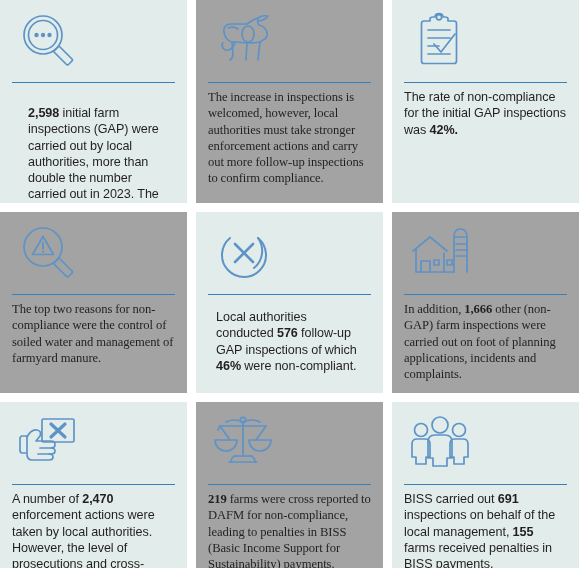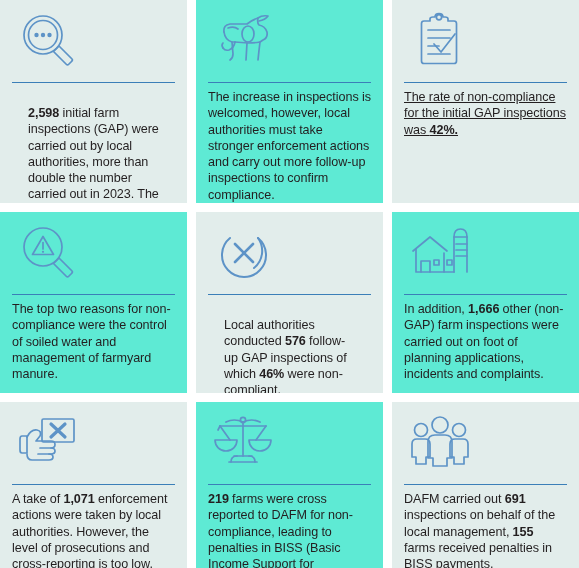--- a/index.html
+++ b/index.html
@@ -24,21 +24,21 @@
     box-sizing: border-box;
   }
   .card {
     box-sizing: border-box;
     padding: 10px 12px 8px 12px;
     display: flex;
     flex-direction: column;
     overflow: hidden;
   }
   .card.mint { background: #e2edeb; }
-  .card.blue { background: #5eead4; }
+  .card.blue { background: #a3a3a3; font-family: Liberation Serif, serif; }
 
   .icon-wrap {
     height: 64px;
     display: flex;
     align-items: flex-start;
     justify-content: flex-start;
     padding-left: 6px;
     padding-top: 2px;
     flex: 0 0 auto;
   }
@@ -106,21 +106,21 @@
           <path d="M14 9 L20 9 L20 7 Q20 5 23 5 L25 5 Q25 1.5 29 1.5 Q33 1.5 33 5 L35 5 Q38 5 38 7 L38 9 L44 9 Q46.5 9 46.5 11.5 L46.5 49 Q46.5 51.5 44 51.5 L14 51.5 Q11.5 51.5 11.5 49 L11.5 11.5 Q11.5 9 14 9 Z"></path>
           <circle cx="29" cy="5.2" r="2.6"></circle>
           <path d="M18 18 L40 18"></path>
           <path d="M18 26 L40 26"></path>
           <path d="M18 34 L29 34"></path>
           <path d="M18 42 L40 42"></path>
           <path d="M24 32 L31 40 L45 22"></path>
         </svg>
       </div>
       <div class="divider"></div>
-      <p class="card-text" style="margin: 0px; text-decoration: underline;"><span>The rate of non-compliance for the initial GAP inspections was </span><b>42%.</b></p>
+      <p class="card-text" style="margin: 0px;"><span>The rate of non-compliance for the initial GAP inspections was </span><b>42%.</b></p>
     </div>
     <div class="card blue">
       <div class="icon-wrap">
         <svg width="60" height="60" viewBox="0 0 60 60" fill="none" stroke="#5d93c7" stroke-width="1.7" stroke-linecap="round" stroke-linejoin="round">
           <circle cx="25" cy="23" r="19"></circle>
           <path d="M25 12.5 L35.5 30.5 L14.5 30.5 Z"></path>
           <path d="M25 18.5 L25 25"></path>
           <circle cx="25" cy="27.8" r="1.1" fill="#5d93c7" stroke="none"></circle>
           <path d="M38.5 36.5 L41 34 L54 47 Q55 48 53.5 49.5 L51 52 Q49.5 53.5 48.5 52.5 L35.5 39.5 Z"></path>
         </svg>
@@ -131,21 +131,21 @@
     <div class="card mint">
       <div class="icon-wrap">
         <svg width="60" height="58" viewBox="0 0 60 58" fill="none" stroke="#5d93c7" stroke-width="1.7" stroke-linecap="round" stroke-linejoin="round">
           <path d="M44 14 A22 22 0 1 1 16 14" stroke-width="2"></path>
           <path d="M44 14 A22 22 0 0 1 40 44" stroke-width="2"></path>
           <path d="M21 20 L39 38" stroke-width="2.6"></path>
           <path d="M39 20 L21 38" stroke-width="2.6"></path>
         </svg>
       </div>
       <div class="divider"></div>
-      <p class="card-text" style="margin: 16px;"><span>Local authorities conducted </span><b>576</b><span> follow-up GAP inspections of which </span><b>46%</b><span> were non-compliant.</span></p>
+      <p class="card-text" style="margin: 8px;"><span>Local authorities conducted </span><b>576</b><span> follow-up GAP inspections of which </span><b>46%</b><span> were non-compliant.</span></p>
     </div>
     <div class="card blue">
       <div class="icon-wrap">
         <svg width="60" height="52" viewBox="0 0 60 52" fill="none" stroke="#5d93c7" stroke-width="1.7" stroke-linecap="round" stroke-linejoin="round">
           <path d="M44 48 L44 13 Q44 5 50.5 5 Q57 5 57 13 L57 48"></path>
           <path d="M44 13 L57 13"></path>
           <path d="M46 20 L57 20"></path>
           <path d="M46 26 L57 26"></path>
           <path d="M46 32 L57 32"></path>
           <path d="M3 27 L20 13 L37 27"></path>
@@ -167,21 +167,21 @@
           <path d="M47 10 L33 23"></path>
           <path d="M33 10 L47 23" stroke-width="3.2"></path>
           <path d="M47 10 L33 23" stroke-width="3.2"></path>
           <path d="M4 22 Q2 22 2 25 L2 36 Q2 39 4 39 L9 39 L9 22 Z"></path>
           <path d="M9 23 Q13 15 19 16 Q24 17 22 22 L18 27 L33 27 Q37 27 37 30.5 Q37 34 33 34 L22 34"></path>
           <path d="M33 34 Q37 34 37 37 Q37 40 33 40 L20 40"></path>
           <path d="M31 40 Q35 40 35 43 Q35 46 31 46 L14 46 Q9 46 9 40"></path>
         </svg>
       </div>
       <div class="divider"></div>
-      <p class="card-text" style="margin: 0px;"><span>A take of </span><b>1,071</b><span> enforcement actions were taken by local authorities. However, the level of prosecutions and cross-reporting is too low.</span></p>
+      <p class="card-text" style="margin: 0px;"><span>A number of </span><b>2,470</b><span> enforcement actions were taken by local authorities. However, the level of prosecutions and cross-reporting is too low.</span></p>
     </div>
     <div class="card blue">
       <div class="icon-wrap">
         <svg width="60" height="54" viewBox="0 0 60 54" fill="none" stroke="#5d93c7" stroke-width="1.7" stroke-linecap="round" stroke-linejoin="round">
           <path d="M29 8 L29 42"></path>
           <circle cx="29" cy="6" r="2.6"></circle>
           <path d="M6 12 L52 12"></path>
           <path d="M6 12 Q5 14 4 16"></path>
           <path d="M6 12 L16 26"></path>
           <path d="M52 12 L42 26"></path>
@@ -202,15 +202,15 @@
         <svg width="60" height="54" viewBox="0 0 60 54" fill="none" stroke="#5d93c7" stroke-width="1.7" stroke-linecap="round" stroke-linejoin="round">
           <circle cx="11" cy="16" r="6.5"></circle>
           <path d="M2 30 Q2 25 7 25 L15 25 Q20 25 20 30 L20 43 L16 43 L16 50 L6 50 L6 43 L2 43 Z"></path>
           <circle cx="49" cy="16" r="6.5"></circle>
           <path d="M40 30 Q40 25 45 25 L53 25 Q58 25 58 30 L58 43 L54 43 L54 50 L44 50 L44 43 L40 43 Z"></path>
           <circle cx="30" cy="11" r="8"></circle>
           <path d="M18 28 Q18 21 25 21 L35 21 Q42 21 42 28 L42 44 L37 44 L37 52 L23 52 L23 44 L18 44 Z"></path>
         </svg>
       </div>
       <div class="divider"></div>
-      <p class="card-text" style="margin: 0px;"><span>DAFM carried out </span><b>691</b><span> inspections on behalf of the local management, </span><b>155</b><span> farms received penalties in BISS payments.</span></p>
+      <p class="card-text" style="margin: 0px;"><span>BISS carried out </span><b>691</b><span> inspections on behalf of the local management, </span><b>155</b><span> farms received penalties in BISS payments.</span></p>
     </div>
   </div>
 
 </body></html>

